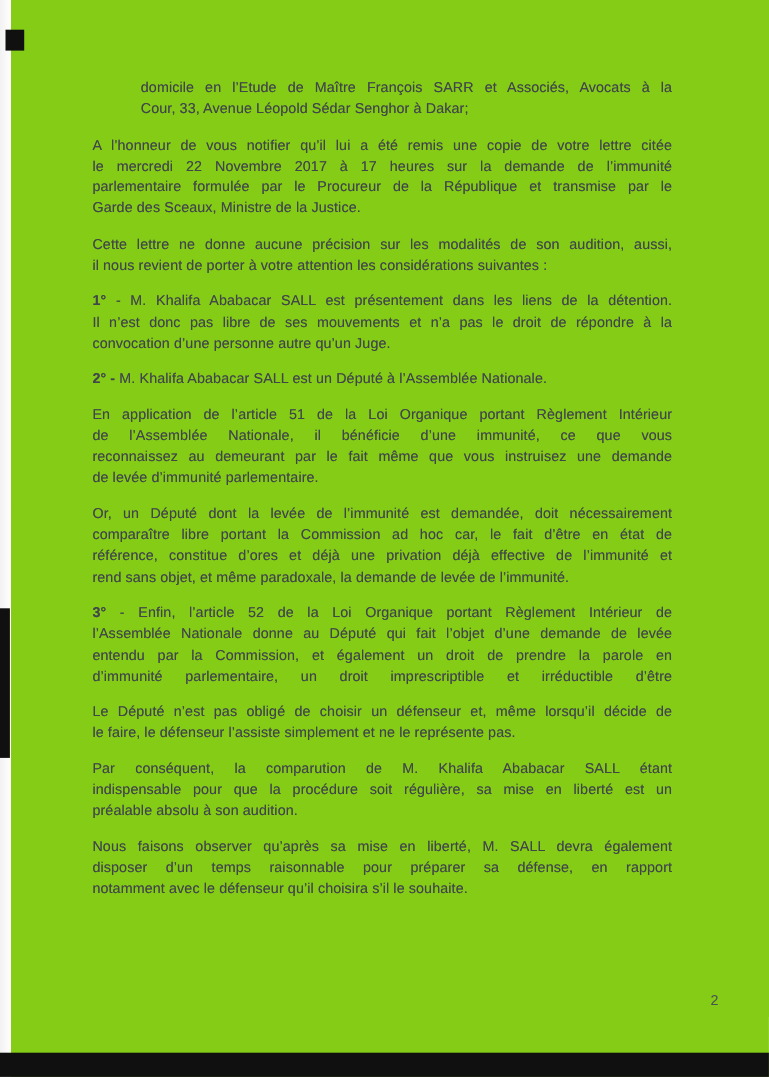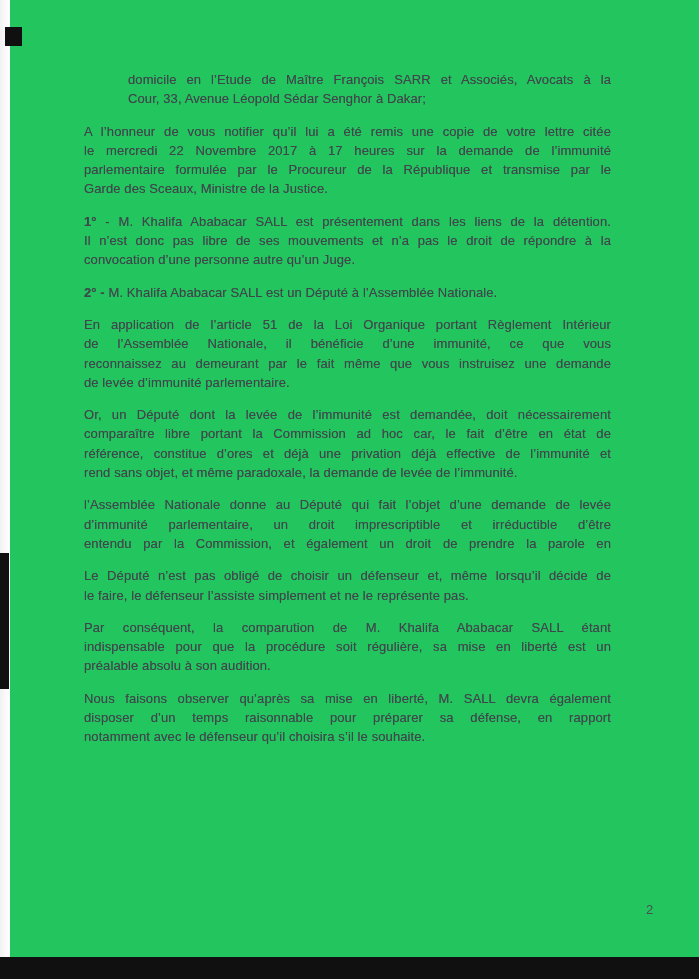--- a/index.html
+++ b/index.html
@@ -1,20 +1,20 @@
 <!DOCTYPE html>
 <html><head>
 <meta charset="utf-8">
 <style>
   html, body { margin: 0; padding: 0; background: #ffffff; }
   .page {
     position: relative;
     width: 699px;
     height: 979px;
-    background: #22c55e;
+    background: #84cc16;
     overflow: hidden;
     font-family: "Liberation Sans", sans-serif;
     color: #41454c;
   }
   .edge-shade {
     position: absolute;
     left: 0; top: 0;
     width: 10px; height: 979px;
     background: linear-gradient(to right, #f2f2f3, #ffffff);
   }
@@ -62,43 +62,48 @@
         <div class="text-line">domicile en l’Etude de Maître François SARR et Associés, Avocats à la</div>
         <div class="text-line last-line">Cour, 33, Avenue Léopold Sédar Senghor à Dakar;</div>
       </div>
       <div class="paragraph">
         <div class="text-line">A l’honneur de vous notifier qu’il lui a été remis une copie de votre lettre citée</div>
         <div class="text-line">le mercredi 22 Novembre 2017 à 17 heures sur la demande de l’immunité</div>
         <div class="text-line">parlementaire formulée par le Procureur de la République et transmise par le</div>
         <div class="text-line last-line">Garde des Sceaux, Ministre de la Justice.</div>
       </div>
       <div class="paragraph">
+        <div class="text-line">Cette lettre ne donne aucune précision sur les modalités de son audition, aussi,</div>
+        <div class="text-line last-line">il nous revient de porter à votre attention les considérations suivantes :</div>
+      </div>
+      <div class="paragraph">
         <div class="text-line"><b>1°</b> - M. Khalifa Ababacar SALL est présentement dans les liens de la détention.</div>
         <div class="text-line">Il n’est donc pas libre de ses mouvements et n’a pas le droit de répondre à la</div>
         <div class="text-line last-line">convocation d’une personne autre qu’un Juge.</div>
       </div>
       <div class="paragraph">
         <div class="text-line last-line"><b>2° -</b> M. Khalifa Ababacar SALL est un Député à l’Assemblée Nationale.</div>
       </div>
       <div class="paragraph">
         <div class="text-line">En application de l’article 51 de la Loi Organique portant Règlement Intérieur</div>
         <div class="text-line">de l’Assemblée Nationale, il bénéficie d’une immunité, ce que vous</div>
         <div class="text-line">reconnaissez au demeurant par le fait même que vous instruisez une demande</div>
         <div class="text-line last-line">de levée d’immunité parlementaire.</div>
       </div>
       <div class="paragraph">
         <div class="text-line">Or, un Député dont la levée de l’immunité est demandée, doit nécessairement</div>
         <div class="text-line">comparaître libre portant la Commission ad hoc car, le fait d’être en état de</div>
         <div class="text-line">référence, constitue d’ores et déjà une privation déjà effective de l’immunité et</div>
         <div class="text-line last-line">rend sans objet, et même paradoxale, la demande de levée de l’immunité.</div>
       </div>
       <div class="paragraph">
+        <div class="text-line"><b>3°</b> - Enfin, l’article 52 de la Loi Organique portant Règlement Intérieur de</div>
         <div class="text-line">l’Assemblée Nationale donne au Député qui fait l’objet d’une demande de levée</div>
+        <div class="text-line">entendu par la Commission, et également un droit de prendre la parole en</div>
         <div class="text-line">d’immunité parlementaire, un droit imprescriptible et irréductible d’être</div>
-        <div class="text-line">entendu par la Commission, et également un droit de prendre la parole en</div>
       </div>
       <div class="paragraph">
         <div class="text-line">Le Député n’est pas obligé de choisir un défenseur et, même lorsqu’il décide de</div>
         <div class="text-line last-line">le faire, le défenseur l’assiste simplement et ne le représente pas.</div>
       </div>
       <div class="paragraph">
         <div class="text-line">Par conséquent, la comparution de M. Khalifa Ababacar SALL étant</div>
         <div class="text-line">indispensable pour que la procédure soit régulière, sa mise en liberté est un</div>
         <div class="text-line last-line">préalable absolu à son audition.</div>
       </div>

